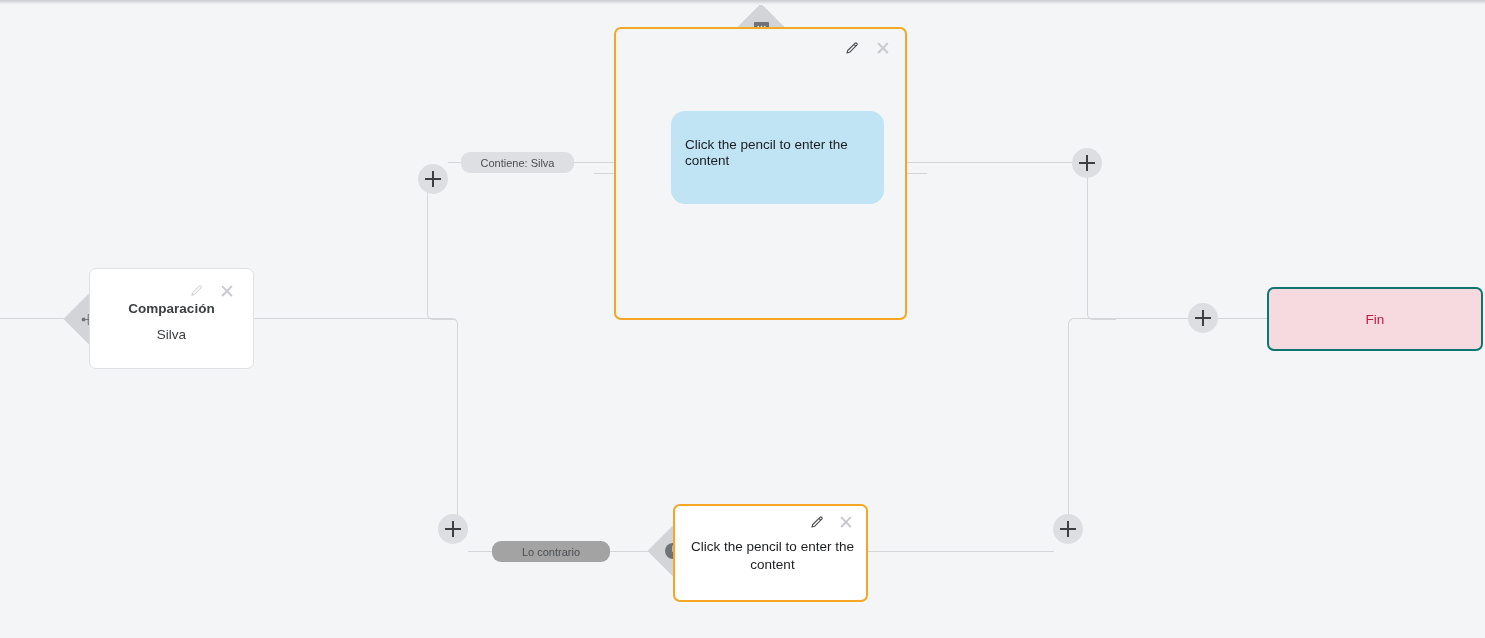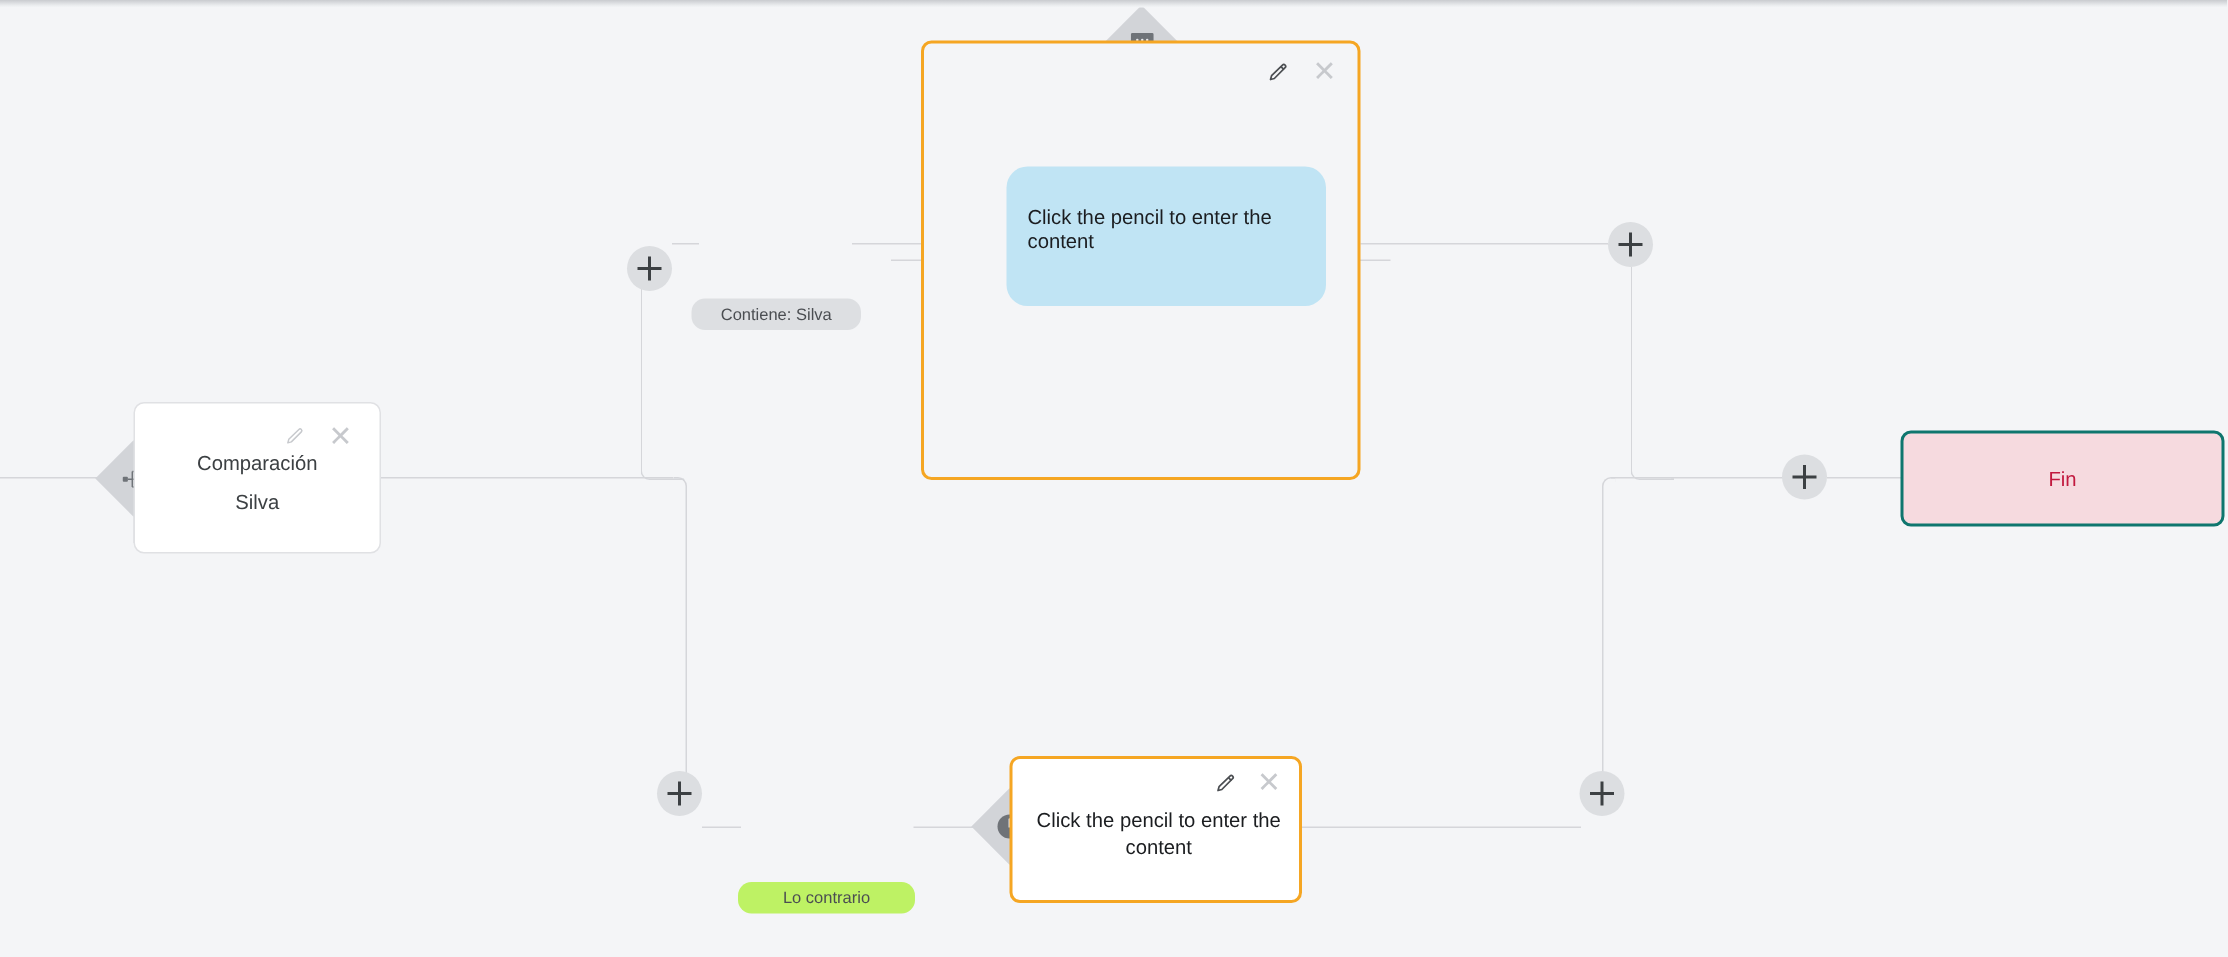--- a/index.html
+++ b/index.html
@@ -192,20 +192,21 @@
     gap: 16px;
     align-items: center;
   }
   .card-compare .cmp-line1 {
     position: absolute;
     left: 0; top: 32px;
     width: 100%;
     text-align: center;
     font-size: 13.5px;
     color: #3c4043;
+    font-weight: bold;
   }
   .card-compare .cmp-line2 {
     position: absolute;
     left: 0; top: 58px;
     width: 100%;
     text-align: center;
     font-size: 13.5px;
     color: #3c4043;
   }
 
@@ -246,24 +247,23 @@
     position: absolute;
     box-sizing: border-box;
     display: flex;
     align-items: center;
     justify-content: center;
     font-size: 11px;
     color: #4b4e52;
     border-radius: 9px;
     z-index: 15;
     white-space: nowrap;
-    margin-top: 47px;
   }
   .edge-label.grey { background: #dddfe2; }
-  .edge-label.white { background: #bef264; align-items: center; }
+  .edge-label.white { background: #a3a3a3; align-items: center; }
 </style>
 </head>
 <body>
 
 <div id="canvas">
 
   <div class="top-shadow"></div>
 
   <div class="edge h" style="left:0px; top:318px; width:72px;"></div>
 

